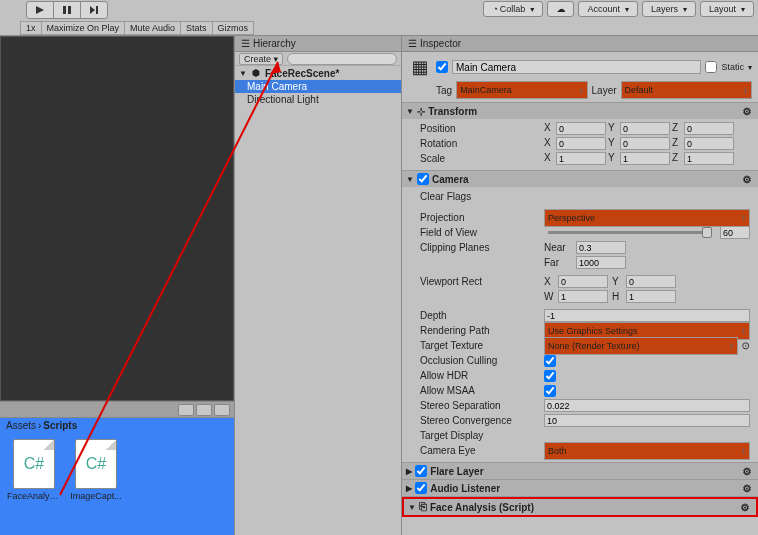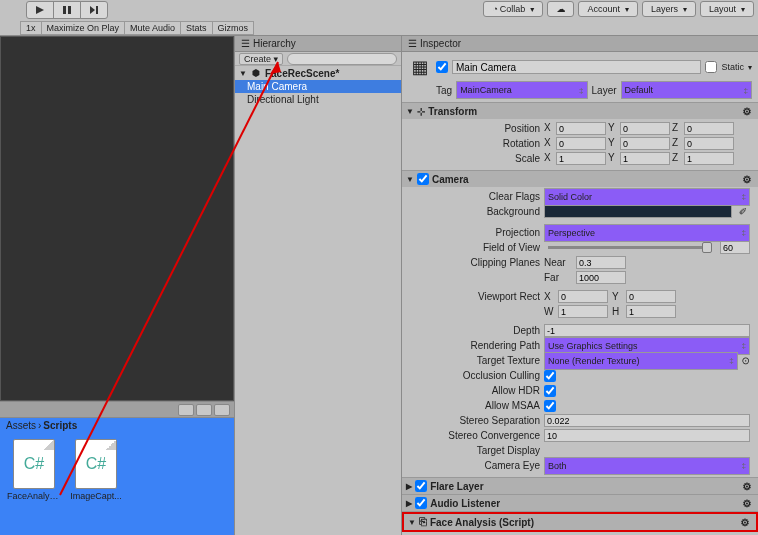--- a/index.html
+++ b/index.html
@@ -50,29 +50,29 @@
 .inspector-col::-webkit-scrollbar-thumb { background: #888; border: 1px solid #999; }
 
 .go-header { padding: 3px 6px; border-bottom: 1px solid #999; }
 .go-row1 { display: flex; align-items: center; gap: 4px; }
 .cube-icon { width: 24px; height: 24px; display: flex; align-items: center; justify-content: center; font-size: 18px; }
 .chk { width: 12px; height: 12px; }
 .go-name { flex: 1; height: 14px; background: #d4d4d4; border: 1px solid #999; padding: 0 3px; font-size: 10px; }
 .static-lbl { font-size: 9px; }
 .go-row2 { display: flex; align-items: center; gap: 4px; margin-top: 2px; padding-left: 28px; }
 .lbl { font-size: 10px; }
-.sel { flex: 1; height: 14px; background: #8b5cf6; border: 1px solid #999; font-size: 9px; padding: 8px 3px; display: flex; align-items: center; justify-content: space-between; }
+.sel { flex: 1; height: 14px; background: #c2410c; border: 1px solid #999; font-size: 9px; padding: 8px 3px; display: flex; align-items: center; justify-content: space-between; }
 .sel::after { content: "‡"; font-size: 8px; color: #666; }
 
 .component { border-bottom: 1px solid #999; }
 .comp-header { height: 16px; background: #b0b0b0; display: flex; align-items: center; padding: 0 4px; gap: 3px; font-size: 10px; font-weight: bold; cursor: pointer; }
 .comp-gear { margin-left: auto; width: 14px; height: 12px; display: flex; align-items: center; justify-content: center; font-size: 10px; }
 .comp-body { padding: 2px 8px 4px 18px; }
 .prop-row { display: flex; align-items: center; height: 15px; gap: 4px; }
-.prop-label { width: 120px; font-size: 10px; text-align: right; }
+.prop-label { width: 120px; font-size: 10px; }
 .xyz { display: flex; gap: 2px; flex: 1; }
 .xyz-lbl { font-size: 10px; width: 10px; }
 .num-input { width: 50px; height: 13px; background: #d4d4d4; border: 1px solid #999; font-size: 9px; padding: 0 2px; }
 .wide-input { flex: 1; height: 13px; background: #d4d4d4; border: 1px solid #999; font-size: 9px; padding: 0 2px; }
 .color-swatch { flex: 1; height: 13px; background: #1a2838; border: 1px solid #999; }
 .eyedrop { width: 14px; height: 13px; display: flex; align-items: center; justify-content: center; }
 .slider-track { flex: 1; height: 3px; background: #888; position: relative; margin: 0 4px; }
 .slider-thumb { position: absolute; right: 0; top: -4px; width: 10px; height: 11px; background: #d0d0d0; border: 1px solid #777; border-radius: 2px; }
 .highlighted-comp { border: 2px solid #d00; }
 
@@ -239,26 +239,20 @@
     <div class="component">
       <div class="comp-header">
           <span class="tri">▼</span>
           <input type="checkbox" class="chk" checked="" style="">
           <span>Camera</span>
           <span class="comp-gear">⚙</span>
         </div>
       <div class="comp-body">
         <div class="prop-row">
             <span class="prop-label">Clear Flags</span>
-            <div class="sel">Solid Color</div>
-          </div>
-        <div class="prop-row">
-            <span class="prop-label">Background</span>
-            <div class="color-swatch"></div>
-            <span class="eyedrop">✐</span>
           </div>
         <div class="prop-row" style="margin-top:6px">
             <span class="prop-label">Projection</span>
             <div class="sel">Perspective</div>
           </div>
         <div class="prop-row">
             <span class="prop-label">Field of View</span>
             <div class="slider-track">
               <div class="slider-thumb"></div>
             </div>

